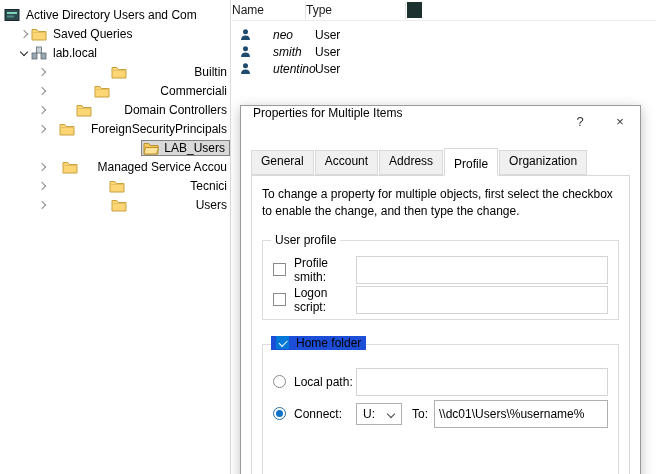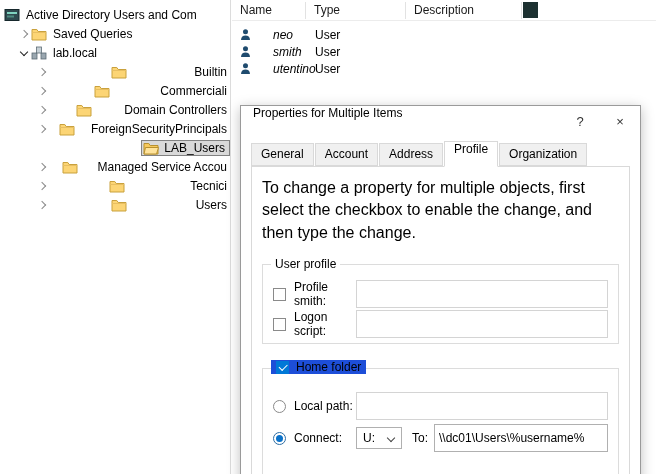--- a/index.html
+++ b/index.html
@@ -33,50 +33,50 @@
     content:""; position:absolute; left:4px; top:3px; width:5px; height:5px;
     border-right:1.4px solid #222; border-bottom:1.4px solid #222; transform:rotate(45deg);
   }
   .ic { width:19px; flex:0 0 19px; display:flex; align-items:center; }
   .sel { display:flex; align-items:center; background:#d9d9d9; border:1px solid #828282; padding:0 2px 0 1px; }
   .sel .tl { padding:0 2px; }
 
   
   .list { position:absolute; left:232px; top:0; right:0; height:474px; background:#fff; }
   .lheader { display:flex; height:21px; align-items:center; border-bottom:1px solid #ececec; }
-  .hc { height:17px; line-height:17px; border-right:1px solid #e2e2e2; padding-left:8px; color:#1a1a1a; }
+  .hc { height:17px; line-height:17px; border-right:1px solid #e2e2e2; color:#1a1a1a; }
   .hc1 { width:74px; } .hc2 { width:100px; } .hc3 { width:116px; }
   .hart { width:15px; height:16px; background:#1c3030; margin-left:1px; }
   .lrows { padding-top:5px; }
   .lrow { display:flex; align-items:center; height:17px; padding-left:7px; }
   .c-name { width:67px; display:flex; align-items:flex-start; gap:20px;font-style:italic; }
   .c-type { width:100px; padding-left:9px; }
   .c-desc { flex:1; }
 
   
   .dialog {
     position:absolute; left:240px; top:105px; width:401px; height:380px;
     background:#fff; border:1px solid #9a9a9a;
     box-shadow:0 3px 12px rgba(0,0,0,0.25);
   }
   .titlebar { height:32px; display:flex; background:#fff; }
   .titlebar .ttl { flex:1; padding-left:12px; font-size:12px; color:#000; }
   .tbtn { width:40px; height:31px; display:flex; align-items:center; justify-content:center;
           font-size:13px; color:#333; cursor:default; }
 
-  .tabs { display:flex; margin:5px 0 0 10px; position:relative; z-index:2; }
+  .tabs { display:flex; margin:12px 0 0 10px; position:relative; z-index:2; }
   .tab { padding:3px 9px 4px; border:1px solid #d9d9d9; background:#f0f0f0; margin-right:1px;
          font-size:12px; cursor:default; }
-  .tab.active { background:#fff; border-bottom-color:#fff; padding-top:0; margin-top:-2px; margin-bottom:-1px; }
+  .tab.active { background:#fff; border-bottom-color:#fff; padding-top:8px; margin-top:-2px; margin-bottom:-1px; }
 
   .tab-page {
     margin:0 10px; border:1px solid #d9d9d9; background:#fff;
     height:312px; padding:10px 10px 0 10px; position:relative; z-index:1;
   }
-  .instruction { font-size:16px; line-height:1.4; color:#000; width:356px; }
+  .instruction { font-size:12px; line-height:1.4; color:#000; width:356px; }
 
   .group { position:relative; border:1px solid #dcdcdc; padding:18px 10px 10px; }
   .group-label { position:absolute; top:-8px; left:8px; background:#fff; padding:0 4px; font-size:12px; }
   .g-userprofile { margin-top:20px; height:80px; }
   .g-homefolder { margin-top:24px; height:170px; padding-top:26px; }
   .hf-check { position:absolute; top:-9px; left:8px; background:#1d4ed8; padding:0 5px;
               display:flex; align-items:center; gap:7px; }
 
   .frow { display:flex; align-items:center; height:22px; margin-bottom:8px; }
   .g-homefolder .frow { margin-bottom:10px; }
@@ -252,21 +252,20 @@
       </span>
     <span class="tl">Users</span>
   </div>
 
 </div>
 
 <div class="list">
   <div class="lheader">
     <span class="hc hc1">Name</span>
     <span class="hc hc2">Type</span>
-    <span class="hc hc3">Description</span>
     <span class="hart"></span>
   </div>
   <div class="lrows">
     <div class="lrow">
       <span class="c-name">
         <span class="ic" style="width:14px;flex:0 0 14px">
             <svg class="svgic" width="13" height="13">
               <use href="#i-user"></use>
             </svg>
           </span>

